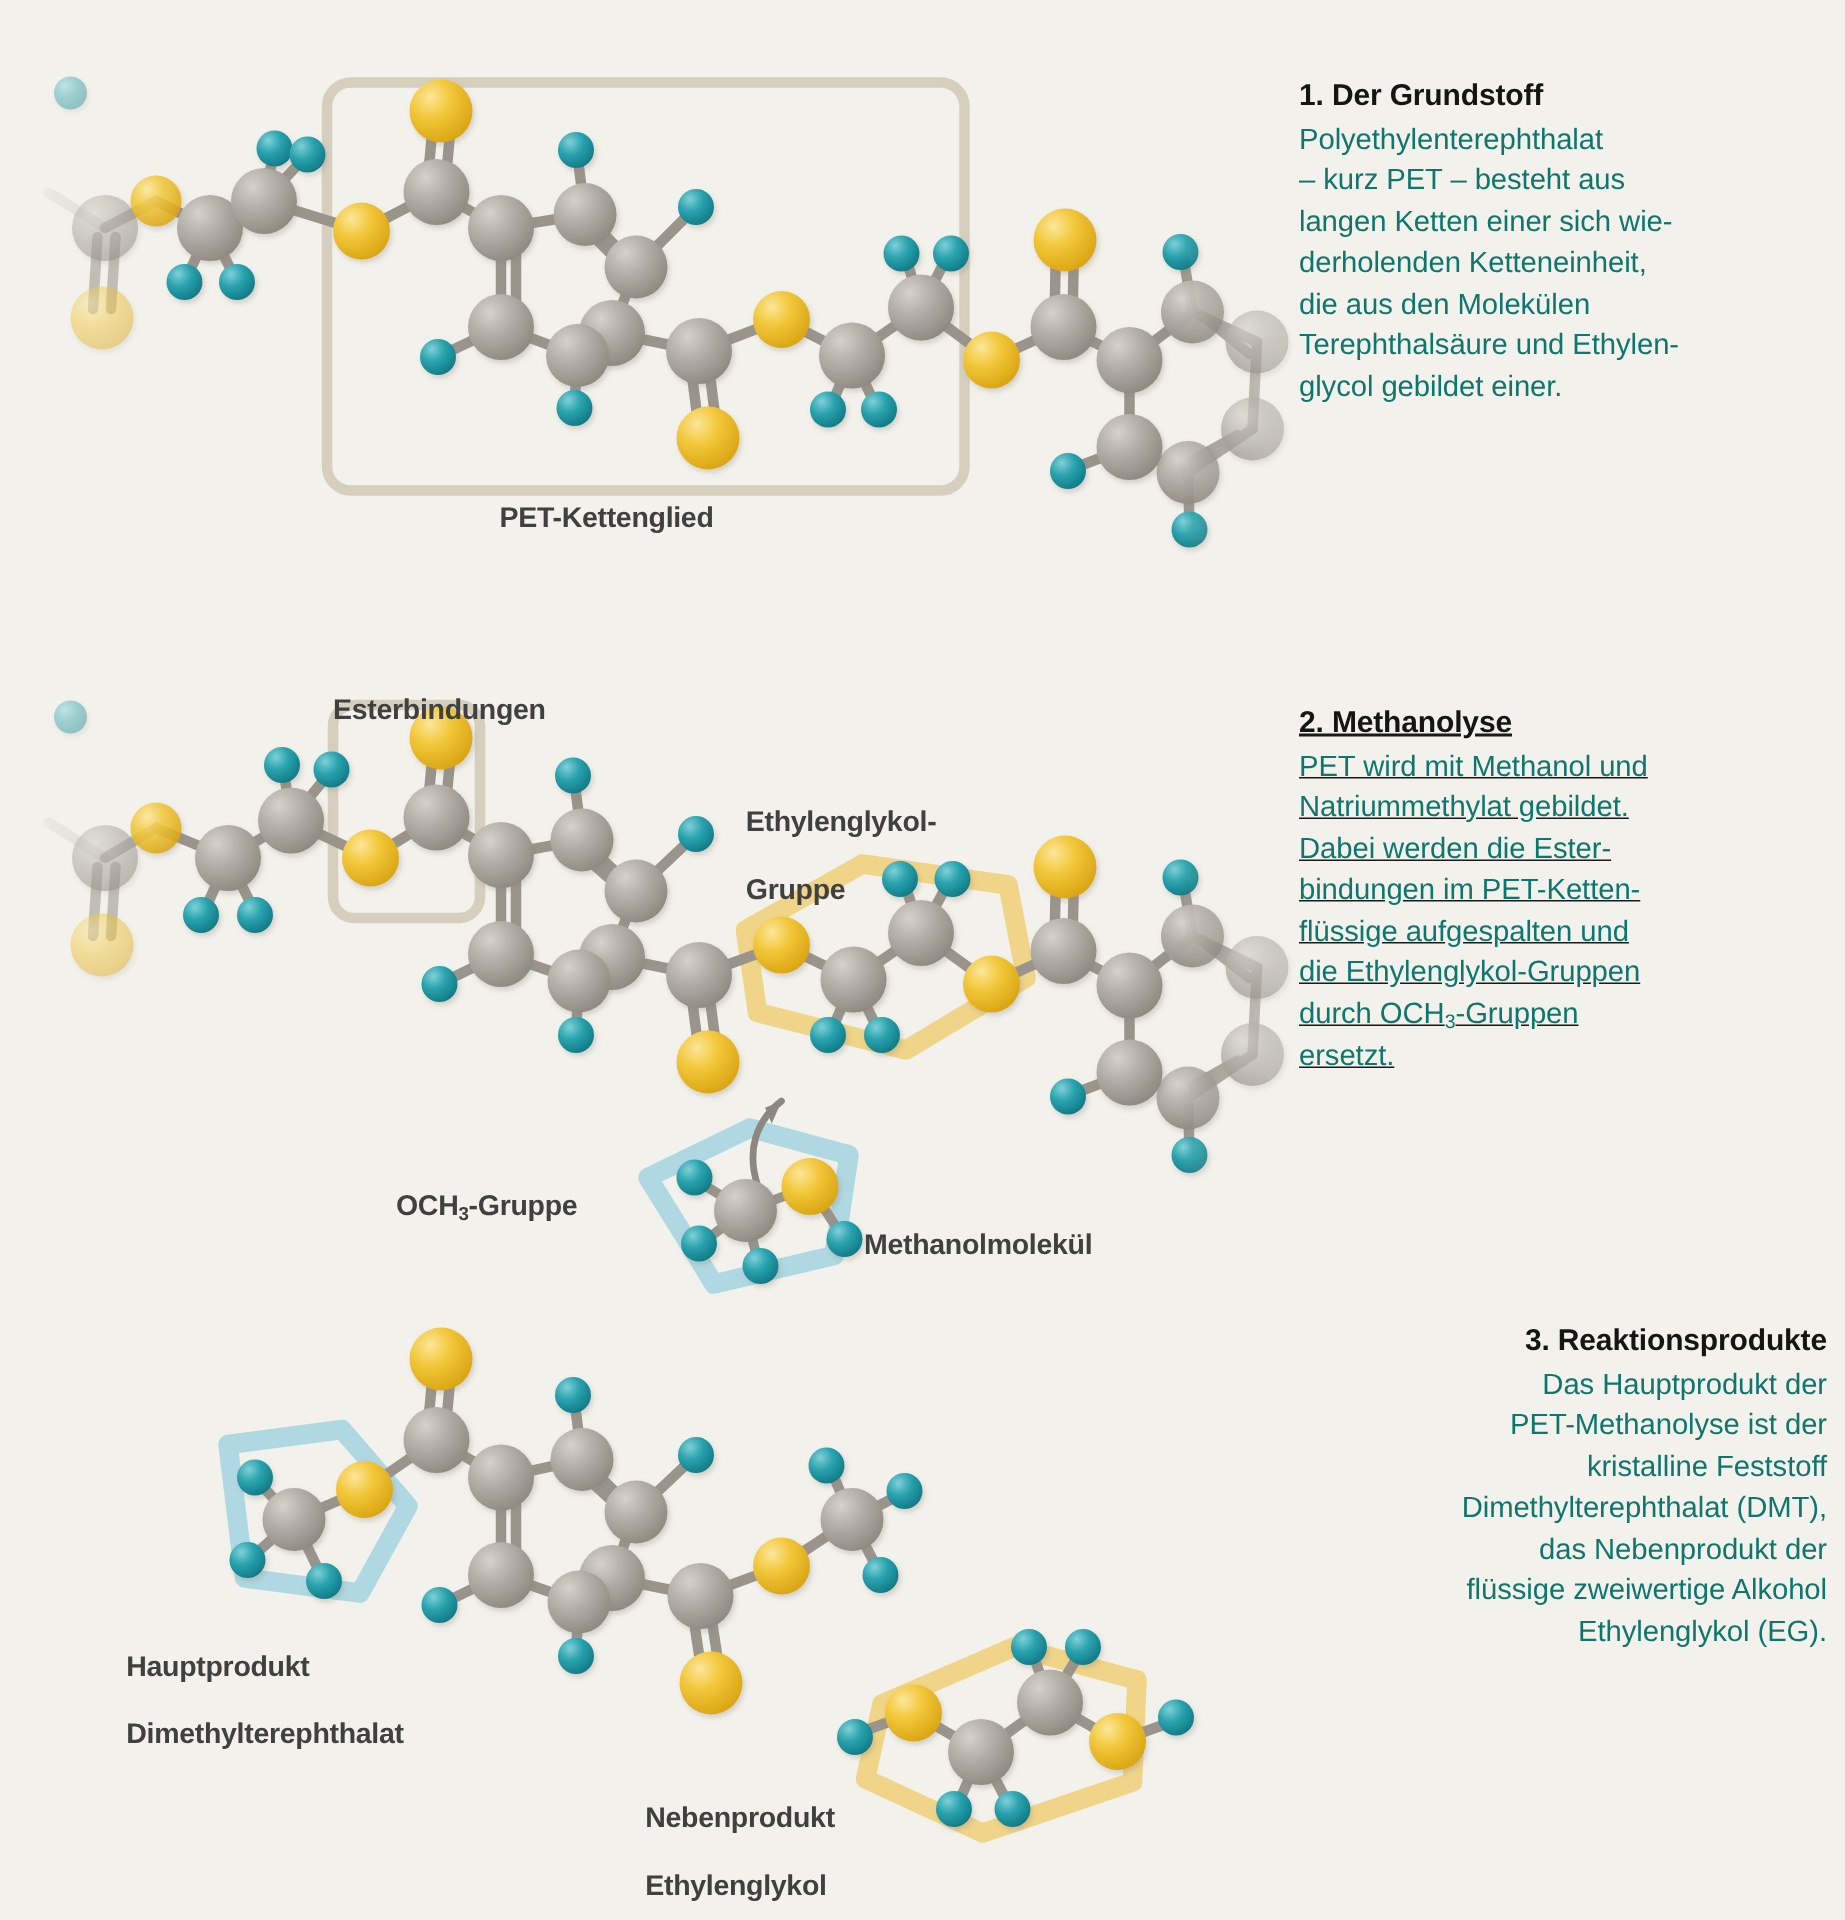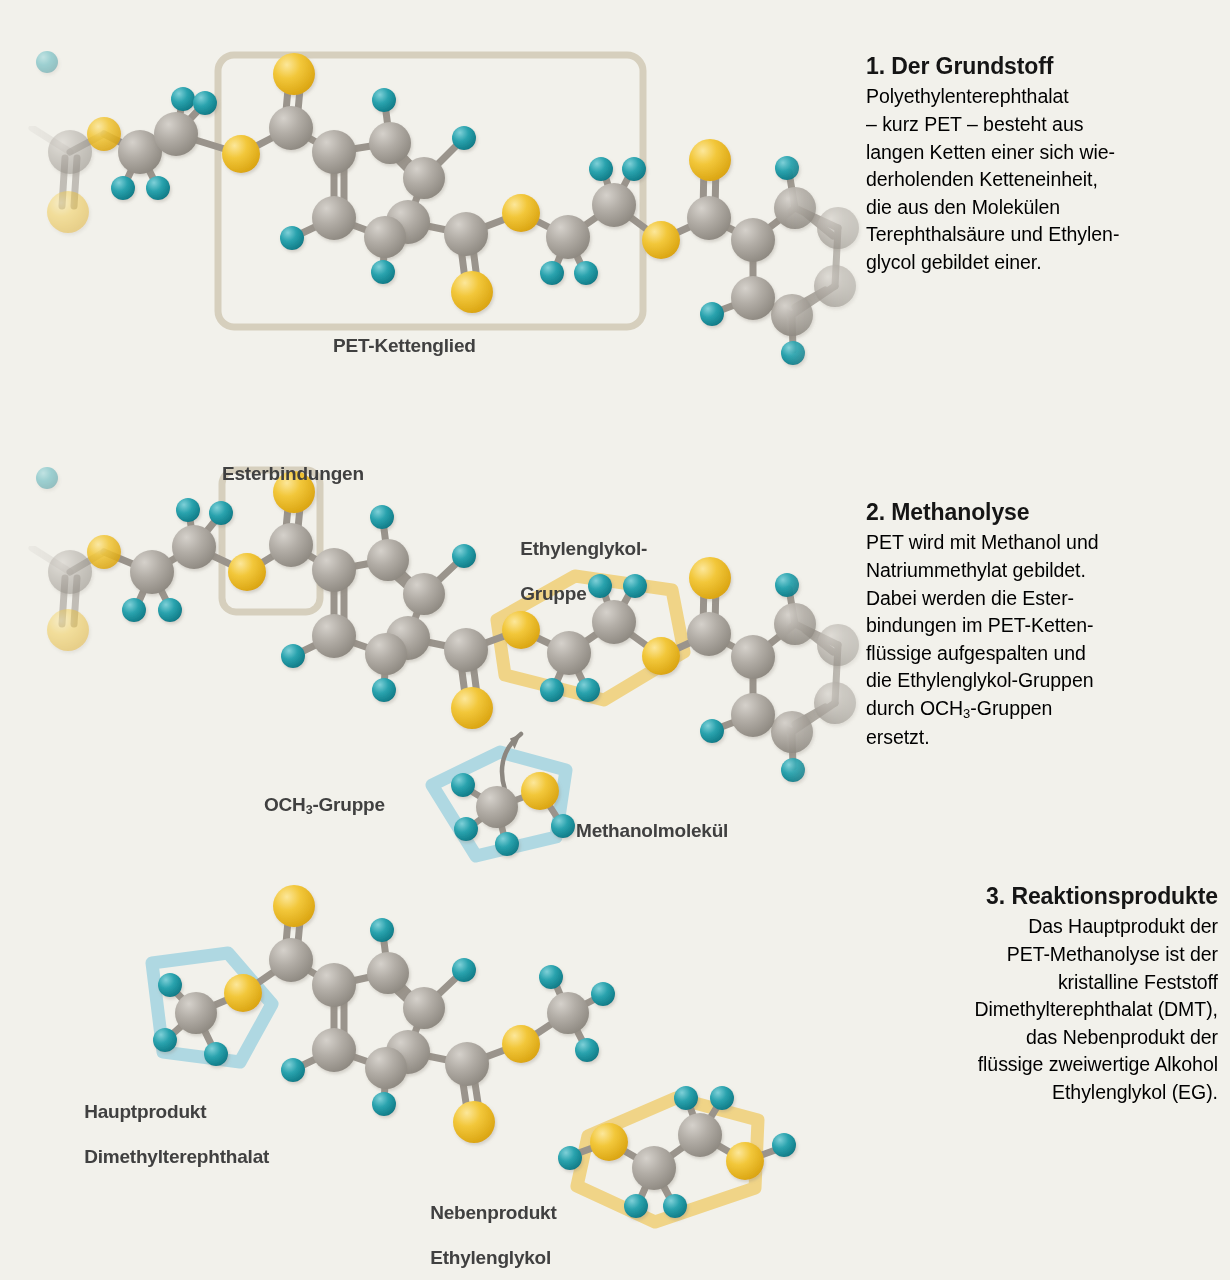--- a/index.html
+++ b/index.html
@@ -11,41 +11,41 @@
     color:#1A1A1A;
     overflow:hidden;
     position:relative;
   }
   .stage{position:absolute;left:0;top:0;width:1230px;height:1280px;}
   svg.mol{position:absolute;left:0;top:0;width:1230px;height:1280px;overflow:visible;}
 
   
   .textcol{position:absolute;left:866px;width:352px;}
   .sec1{top:52px;}
-  .sec2{top:498px;}
+  .sec2{top:470px;text-decoration:underline;}
   .sec3{top:882px;text-align:right;}
   .sec-head{
-    font-size:23px;font-weight:bold;letter-spacing:-0.1px;
+    font-size:20px;font-weight:bold;letter-spacing:-0.1px;
     margin:0 0 2px 0;line-height:1.28;color:#151515;
   }
   .sec-body{
-    font-size:19.5px;line-height:1.415;color:#000000;
+    font-size:19.5px;line-height:1.415;color:#0f766e;
     margin:0;letter-spacing:-0.05px;
   }
   .sec-body span.sub{font-size:13px;vertical-align:-0.25em;letter-spacing:0;}
 
   
   .dlabel{
     position:absolute;font-size:19px;font-weight:bold;
     color:#404040;line-height:1.18;letter-spacing:-0.2px;white-space:pre;
   }
   .dlabel span.sub{font-size:12.5px;vertical-align:-0.25em;}
   .lbl-kettenglied{left:333px;top:335px;}
   .lbl-ester{left:222px;top:431px;margin-top:32px;}
-  .lbl-eg{left:510px;top:516px;}
+  .lbl-eg{left:487px;top:516px;}
   .lbl-och3{left:264px;top:794px;}
   .lbl-methanol{left:576px;top:820px;}
   .lbl-haupt{left:74px;top:1079px;}
   .lbl-neben{left:420px;top:1180px;}
 </style>
 </head>
 <body style="background: rgb(242, 241, 235);">
 
 <div class="stage">
 

